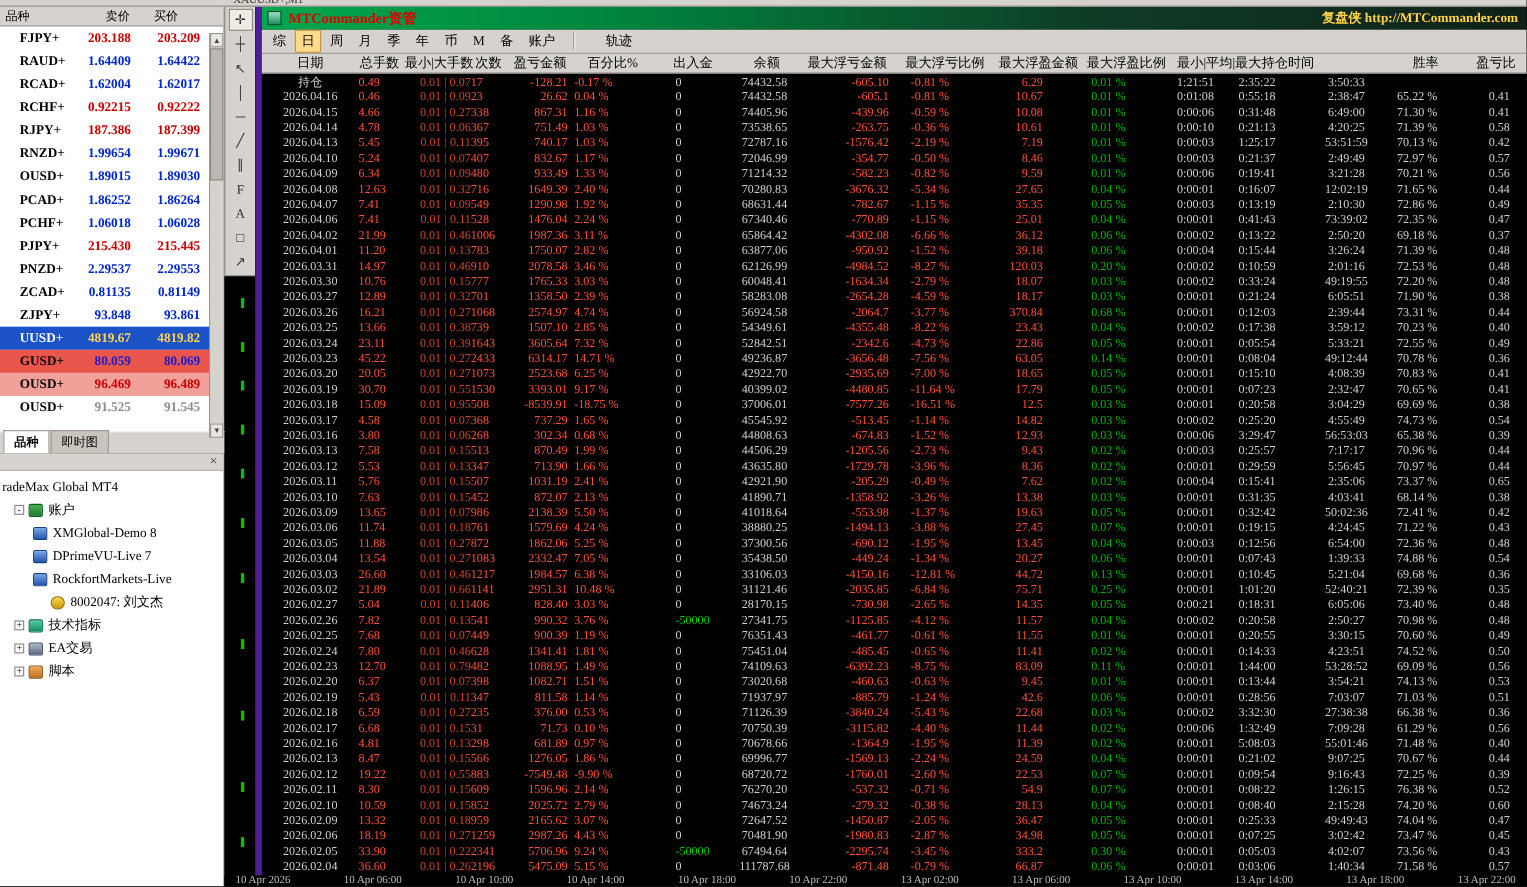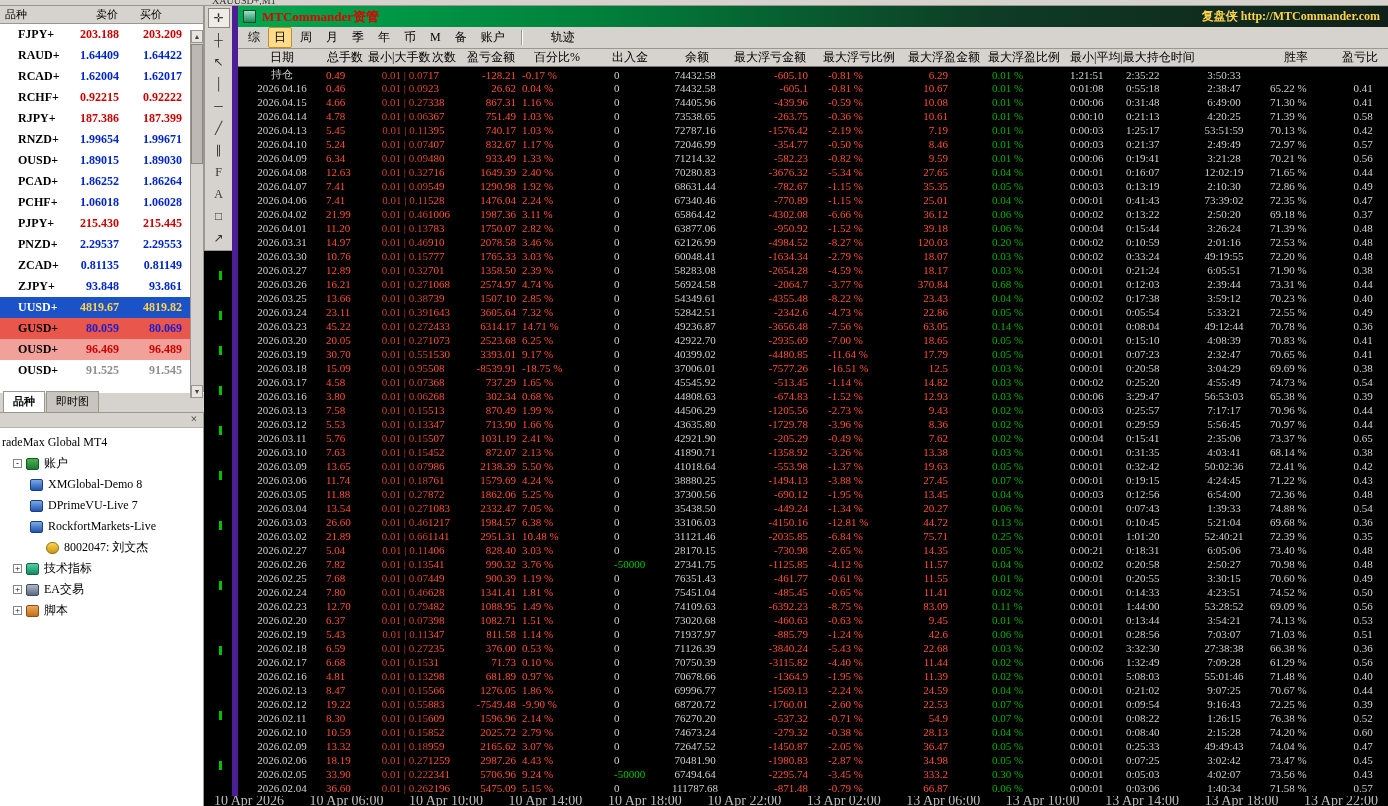--- a/index.html
+++ b/index.html
@@ -114,21 +114,21 @@
   .c11{text-align:left;padding-left:8px;color:#00b400}
   .c12{text-align:left;padding-left:6px;color:#d0d0d0}
   .c13{text-align:left;padding-left:4px;color:#d0d0d0}
   .c14{text-align:center;padding-left:4px;color:#d0d0d0}
   .c15{text-align:left;padding-left:4px;color:#d0d0d0}
   .c16{text-align:center;padding-left:6px;color:#d0d0d0}
 
   
   .time-axis{position:absolute;left:204px;bottom:0;width:1184px;height:10px;background:#000;
     display:flex;justify-content:space-between;align-items:flex-start;padding:0 10px;overflow:hidden;z-index:5}
-  .tx{font-size:14px;line-height:9px;color:#bcbcbc;white-space:nowrap}
+  .tx{font-size:10px;line-height:9px;color:#bcbcbc;white-space:nowrap}
 </style>
 </head>
 <body>
 
 <div class="screen">
 
   <div class="top-strip">
     <span class="chart-tab-label">XAUUSD+,M1</span>
   </div>
 

